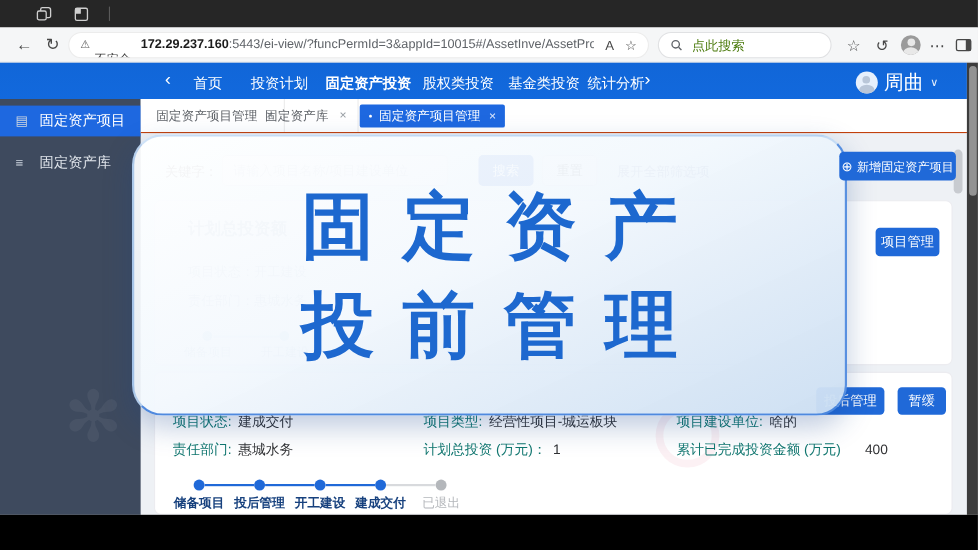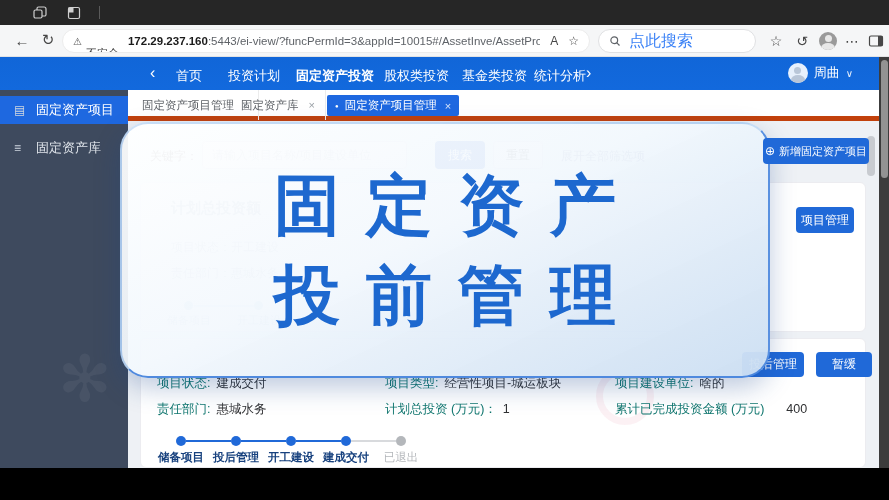--- a/index.html
+++ b/index.html
@@ -17,49 +17,49 @@
   .toolbar { position:absolute; left:0; top:25px; width:889px; height:32px; background:#f5f6f7; border-bottom:1px solid #e2e3e5; }
   .nav-btn { position:absolute; top:3px; width:24px; height:24px; display:flex; align-items:center; justify-content:center; font-size:15px; color:#474747; }
   .addr { position:absolute; left:62px; top:4px; width:528px; height:24px; background:#fff; border:1px solid #ececec; border-radius:12px; display:flex; align-items:center; padding:0 10px; overflow:hidden; white-space:nowrap; }
   .addr .warn { font-size:10px; color:#5f5f5f; margin-right:4px; }
   .addr .sec { font-size:11px; color:#3c3c3c; margin-right:9px;margin-top:24px; }
   .addr .url { font-size:11.5px; color:#5f6368; flex:1; overflow:hidden; }
   .addr .url b { color:#1b1b1b; font-weight:bold; }
   .addr .pic { font-size:12px; color:#474747; margin-left:10px; }
   .searchbox { position:absolute; left:598px; top:4px; width:158px; height:24px; background:#fff; border:1px solid #e0e1e3; border-radius:12px; display:flex; align-items:center; padding:0 10px; }
   .searchbox svg { width:12px; height:12px; margin-right:8px; }
-  .searchbox span { font-size:16px; color:#3b82f6; }
+  .searchbox span { font-size:12px; color:#4d7c0f; }
   .tbi { position:absolute; top:4px; width:24px; height:24px; display:flex; align-items:center; justify-content:center; color:#474747; font-size:14px; }
   .tbi svg { width:16px; height:16px; }
   .avatar-gray { width:18px; height:18px; border-radius:50%; background:#9a9a9a; position:relative; overflow:hidden; }
   .avatar-gray::before { content:""; position:absolute; left:5.5px; top:3px; width:7px; height:7px; border-radius:50%; background:#e8e8e8; }
   .avatar-gray::after { content:""; position:absolute; left:2px; top:11px; width:14px; height:10px; border-radius:50%; background:#e8e8e8; }
 
   
   .navbar { position:absolute; left:0; top:57px; width:879px; height:33px; background:linear-gradient(#1166d8,#1269dd); }
   .navbar .arrow { position:absolute; top:7px; color:#fff; font-size:16px; line-height:18px; }
   .nav-item { position:absolute; top:10px; color:#fff; font-size:13px; cursor:pointer; }
   .nav-item.active { font-weight:bold; }
   .nav-user { position:absolute; right:26px; top:6px; display:flex; align-items:center; gap:6px; color:#fff; }
   .nav-avatar { width:20px; height:20px; border-radius:50%; background:rgba(255,255,255,.9); position:relative; overflow:hidden; }
   .nav-avatar::before { content:""; position:absolute; left:6.5px; top:3.5px; width:7px; height:7px; border-radius:50%; background:#b9c6d8; }
   .nav-avatar::after { content:""; position:absolute; left:3px; top:12px; width:14px; height:10px; border-radius:50%; background:#b9c6d8; }
-  .nav-user .uname { font-size:13px; }
+  .nav-user .uname { font-size:18px; }
   .nav-user .chev { font-size:10px; opacity:.9; }
 
   
   .sidebar { position:absolute; left:0; top:90px; width:128px; height:378px; background:#3e4a5e; }
   .side-item { position:absolute; left:0; width:128px; height:28px; display:flex; align-items:center; color:#dfe4ea; font-size:13px; cursor:pointer; }
   .side-item .ic { width:14px; margin:0 8px 0 14px; font-size:12px; color:#cfd6e0; }
   .side-item.active { background:#1e68e0; color:#fff; }
   .side-flower { position:absolute; left:58px; top:252px; font-size:64px; color:rgba(255,255,255,.055); }
 
   
   .main { position:absolute; left:128px; top:90px; width:751px; height:378px; background:#eef1f5; }
-  .tabbar { position:absolute; left:0; top:0; width:751px; height:31px; background:#fff; border-bottom:5px solid #c2410c; }
+  .tabbar { position:absolute; left:0; top:0; width:751px; height:31px; background:#fff; border-bottom:1px solid #c2410c; }
   .tab { position:absolute; top:0; height:30px; display:flex; align-items:center; padding:0 10px; font-size:11.5px; color:#5f6368; border-right:1px solid #ececec; cursor:pointer; }
   .tab .x { margin-left:8px; color:#9aa0a6; font-size:11px; }
   .tab.active-pill { top:5px; height:21px; background:#1e68e0; color:#fff; border:none; border-radius:2px; padding:0 8px; }
   .tab.active-pill .dot { font-size:6px; margin-right:6px; }
   .tab.active-pill .x { color:#dbe6fb; }
 
   
   .kw-label { position:absolute; left:22px; top:58px; font-size:12px; color:#606266; }
   .kw-input { position:absolute; left:74px; top:51px; width:205px; height:28px; border:1px solid #dcdfe6; border-radius:4px; background:#fff; font-size:12px; color:#333; padding:0 9px; outline:none; font-family:inherit; }
   .kw-input::placeholder { color:#c0c4cc; }
@@ -74,21 +74,21 @@
   .card { position:absolute; left:12px; width:726px; background:#fff; border:1px solid #ececf0; border-radius:6px; }
   .card1 { top:92px; height:150px; }
   .card1 .c1-title { position:absolute; left:30px; top:16px; font-size:15px; font-weight:bold; color:#a7b2c3; }
   .c1-row { position:absolute; font-size:12px; color:#b9c2cf; }
   .c1-dot { position:absolute; width:9px; height:9px; border-radius:50%; background:#bcd0ec; top:118px; }
   .c1-line { position:absolute; top:122px; height:2px; background:#d7e2f0; }
   .c1-step { position:absolute; top:130px; font-size:11px; color:#bcc8d8; transform:translateX(-50%); }
   .btn-manage { position:absolute; left:655px; top:24px; width:58px; height:26px; }
   .card2 { top:248px; height:130px; }
   .btn-post { position:absolute; left:601px; top:13px; width:62px; height:25px; }
-  .btn-pause { position:absolute; left:675px; top:13px; width:56px; height:25px; }
+  .btn-pause { position:absolute; left:675px; top:13px; width:44px; height:25px; }
   .fld { position:absolute; font-size:12.5px; white-space:nowrap; }
   .fld .lb { color:#0f766e; }
   .fld .vl { color:#303133; margin-left:6px; }
   .row1 { top:36px; } .row2 { top:62px; }
   .colA { left:16px; } .colB { left:244px; } .colC { left:474px; }
   .fld.gapval .vl { margin-left:22px; }
   .step-dot { position:absolute; top:97px; width:10px; height:10px; border-radius:50%; background:#2069d8; }
   .step-dot.pending { background:#b4b7bb; }
   .step-line { position:absolute; top:101px; height:2px; background:#2069d8; }
   .step-line.pending { background:#d8dadd; }

